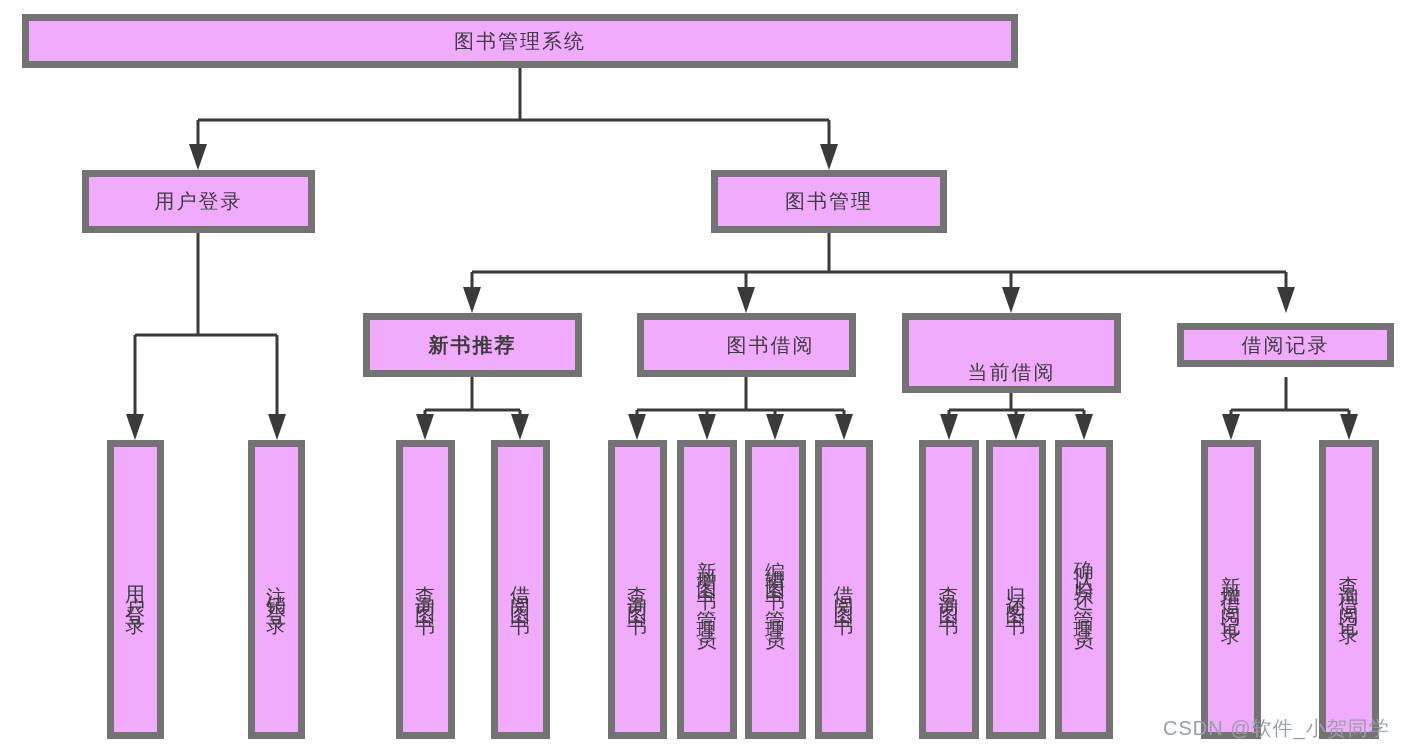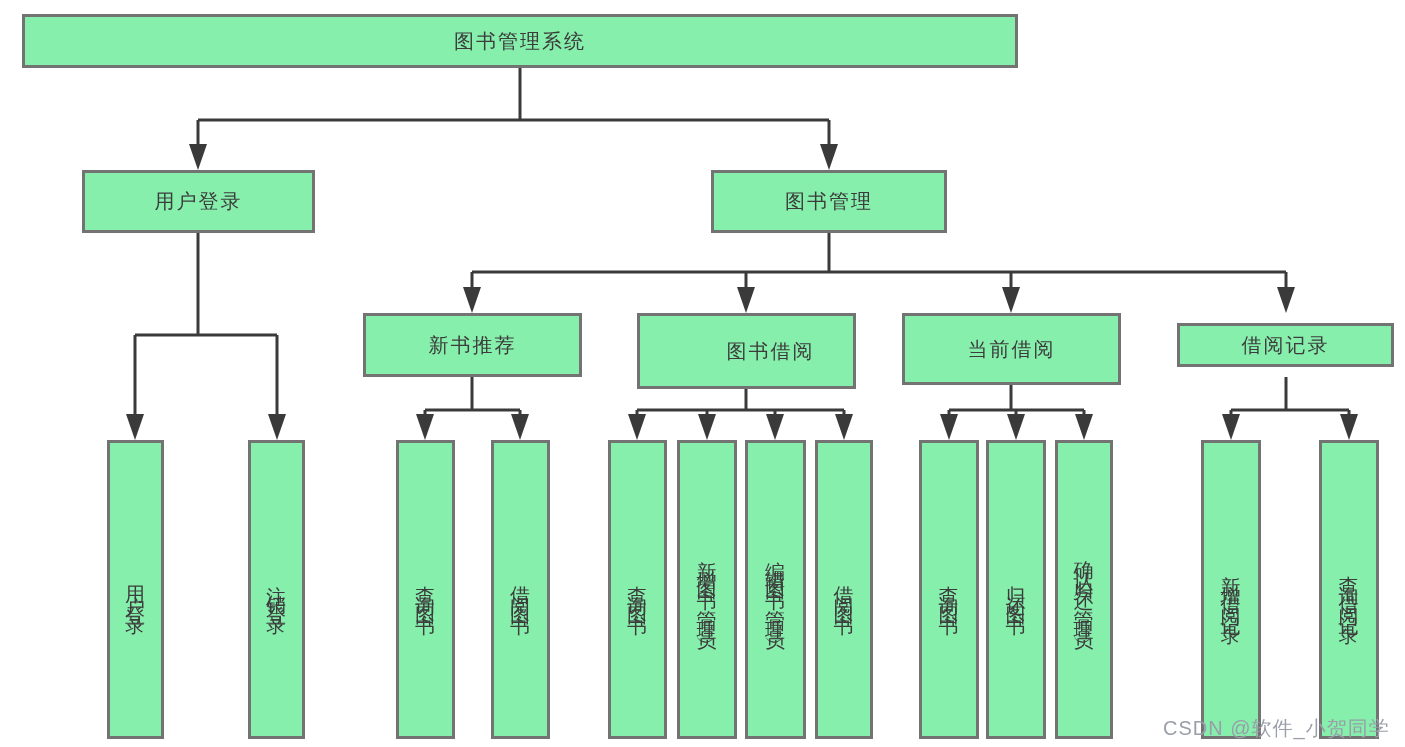--- a/index.html
+++ b/index.html
@@ -17,22 +17,22 @@
   }
   #wires {
     position: absolute;
     left: 0; top: 0;
     width: 1405px;
     height: 747px;
   }
   .node {
     position: absolute;
     box-sizing: border-box;
-    border: 3px solid #737373;
-    background: #86efac;
+    border: 7px solid #737373;
+    background: #f0abfc;
     display: flex;
     align-items: center;
     justify-content: center;
     color: #3c3c3c;
     font-size: 20px;
     letter-spacing: 2px;
     white-space: nowrap;
   }
   .hnode { height: 63px; }
   .vnode {
@@ -135,27 +135,27 @@
     <span>图书管理系统</span>
   </div>
 
   <div class="node hnode" style="left:82px; top:170px; width:233px;">
     <span>用户登录</span>
   </div>
   <div class="node hnode" style="left:711px; top:170px; width:236px;text-align:right;">
     <span>图书管理</span>
   </div>
 
-  <div class="node hnode" style="left:363px; top:313px; width:219px; height:64px;">
+  <div class="node hnode" style="left:363px; top:313px; width:219px; height:64px;font-weight:bold;">
     <span>新书推荐</span>
   </div>
-  <div class="node hnode" style="left:637px; top:313px; width:219px; height:76px;padding-left:48px;">
+  <div class="node hnode" style="left:637px; top:313px; width:219px; height:64px;padding-left:48px;">
     <span>图书借阅</span>
   </div>
-  <div class="node hnode" style="left:902px; top:313px; width:219px; height:72px;">
+  <div class="node hnode" style="left:902px; top:313px; width:219px; height:80px;align-items:flex-end;">
     <span>当前借阅</span>
   </div>
   <div class="node hnode" style="left:1177px; top:323px; width:217px; height:44px;font-family:Liberation Mono, monospace;">
     <span>借阅记录</span>
   </div>
 
   <div class="node vnode" style="left:107px; width:57px;">
     <span class="vtext">用户登录</span>
   </div>
   <div class="node vnode" style="left:248px; width:57px;">

